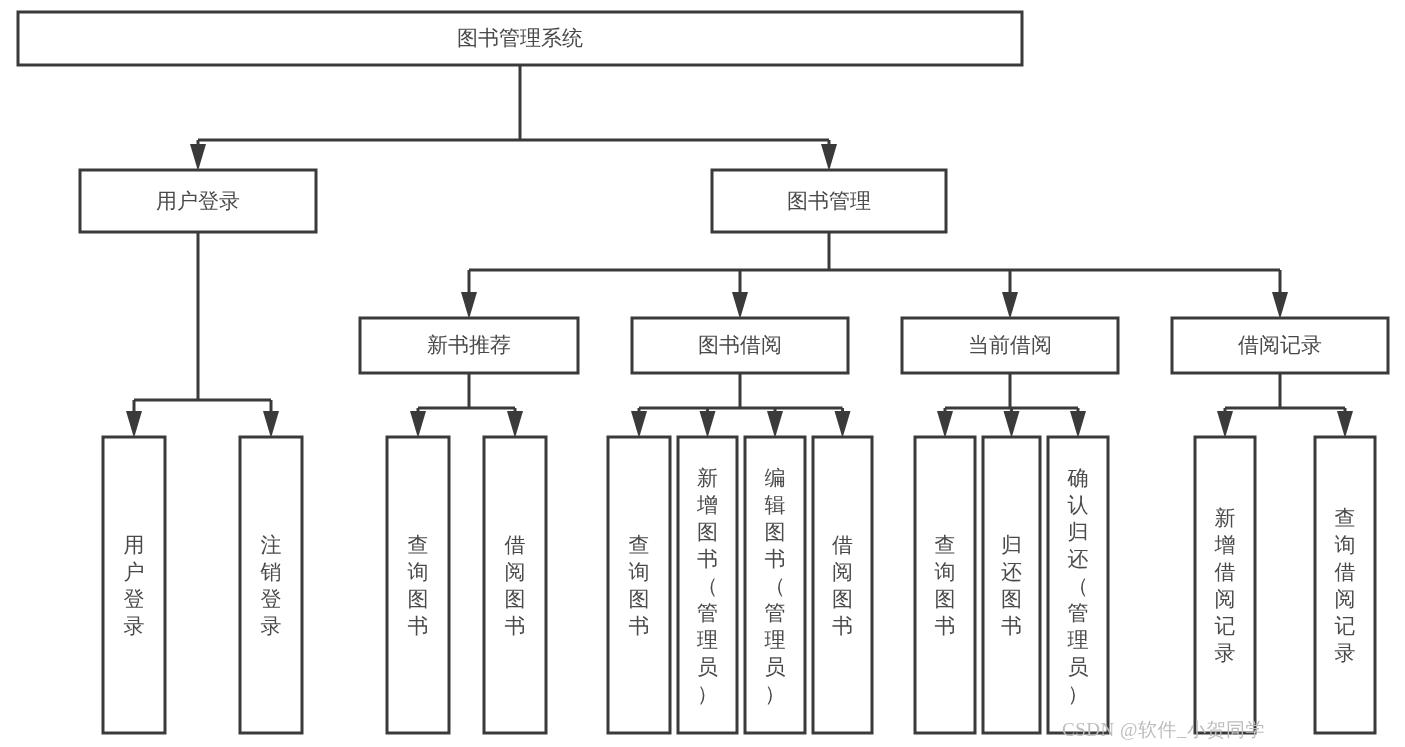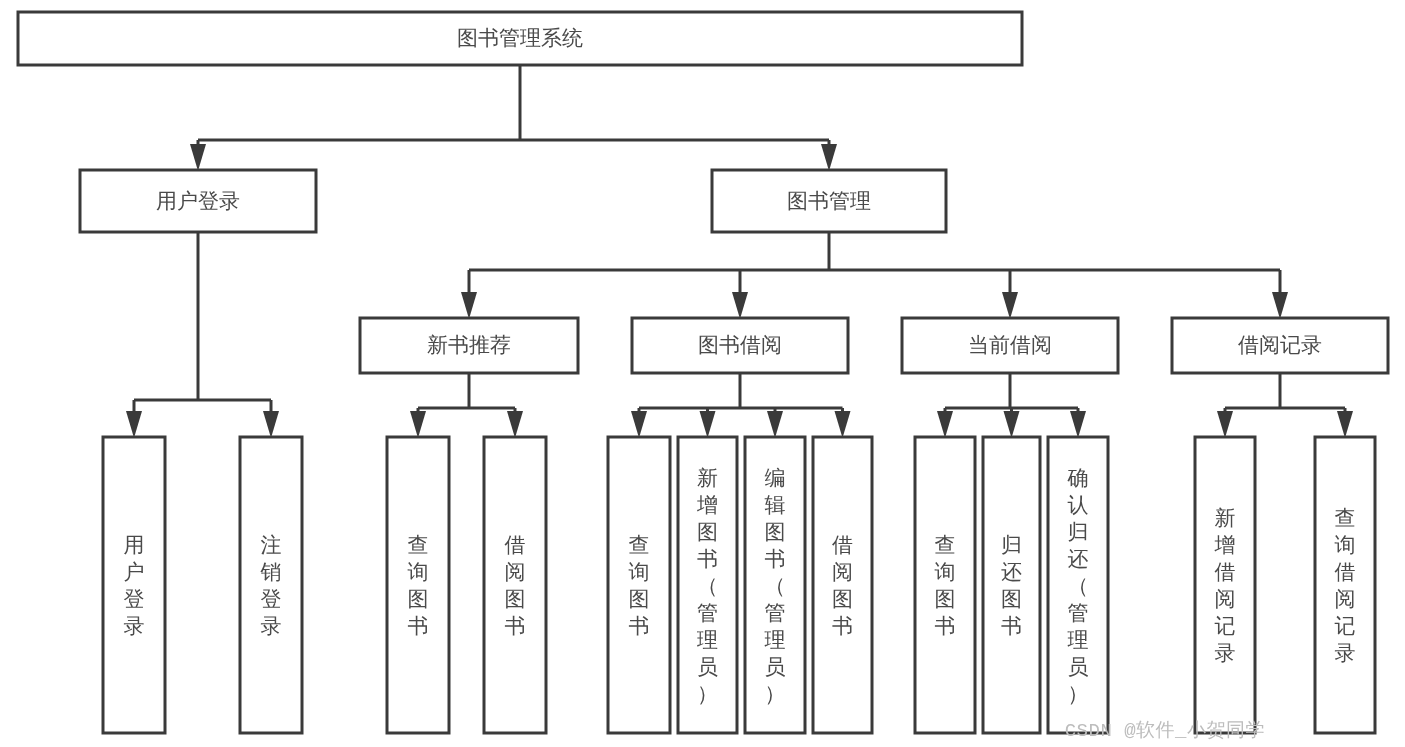--- a/index.html
+++ b/index.html
@@ -50,21 +50,21 @@
   .node-label-vert {
     fill: #4a4a4a;
     font-family: "Liberation Sans", "DejaVu Sans", sans-serif;
     font-size: 21px;
     text-anchor: middle;
   }
   .watermark {
     position: absolute;
     right: 8px;
     bottom: 4px;
-    font-family: Liberation Mono, monospace;
+    font-family: Liberation Serif, serif;
     font-size: 19px;
     color: #bdbdbd;
     white-space: nowrap;
     letter-spacing: 0.5px;
     pointer-events: none;
   }
 </style>
 </head>
 <body>
 

